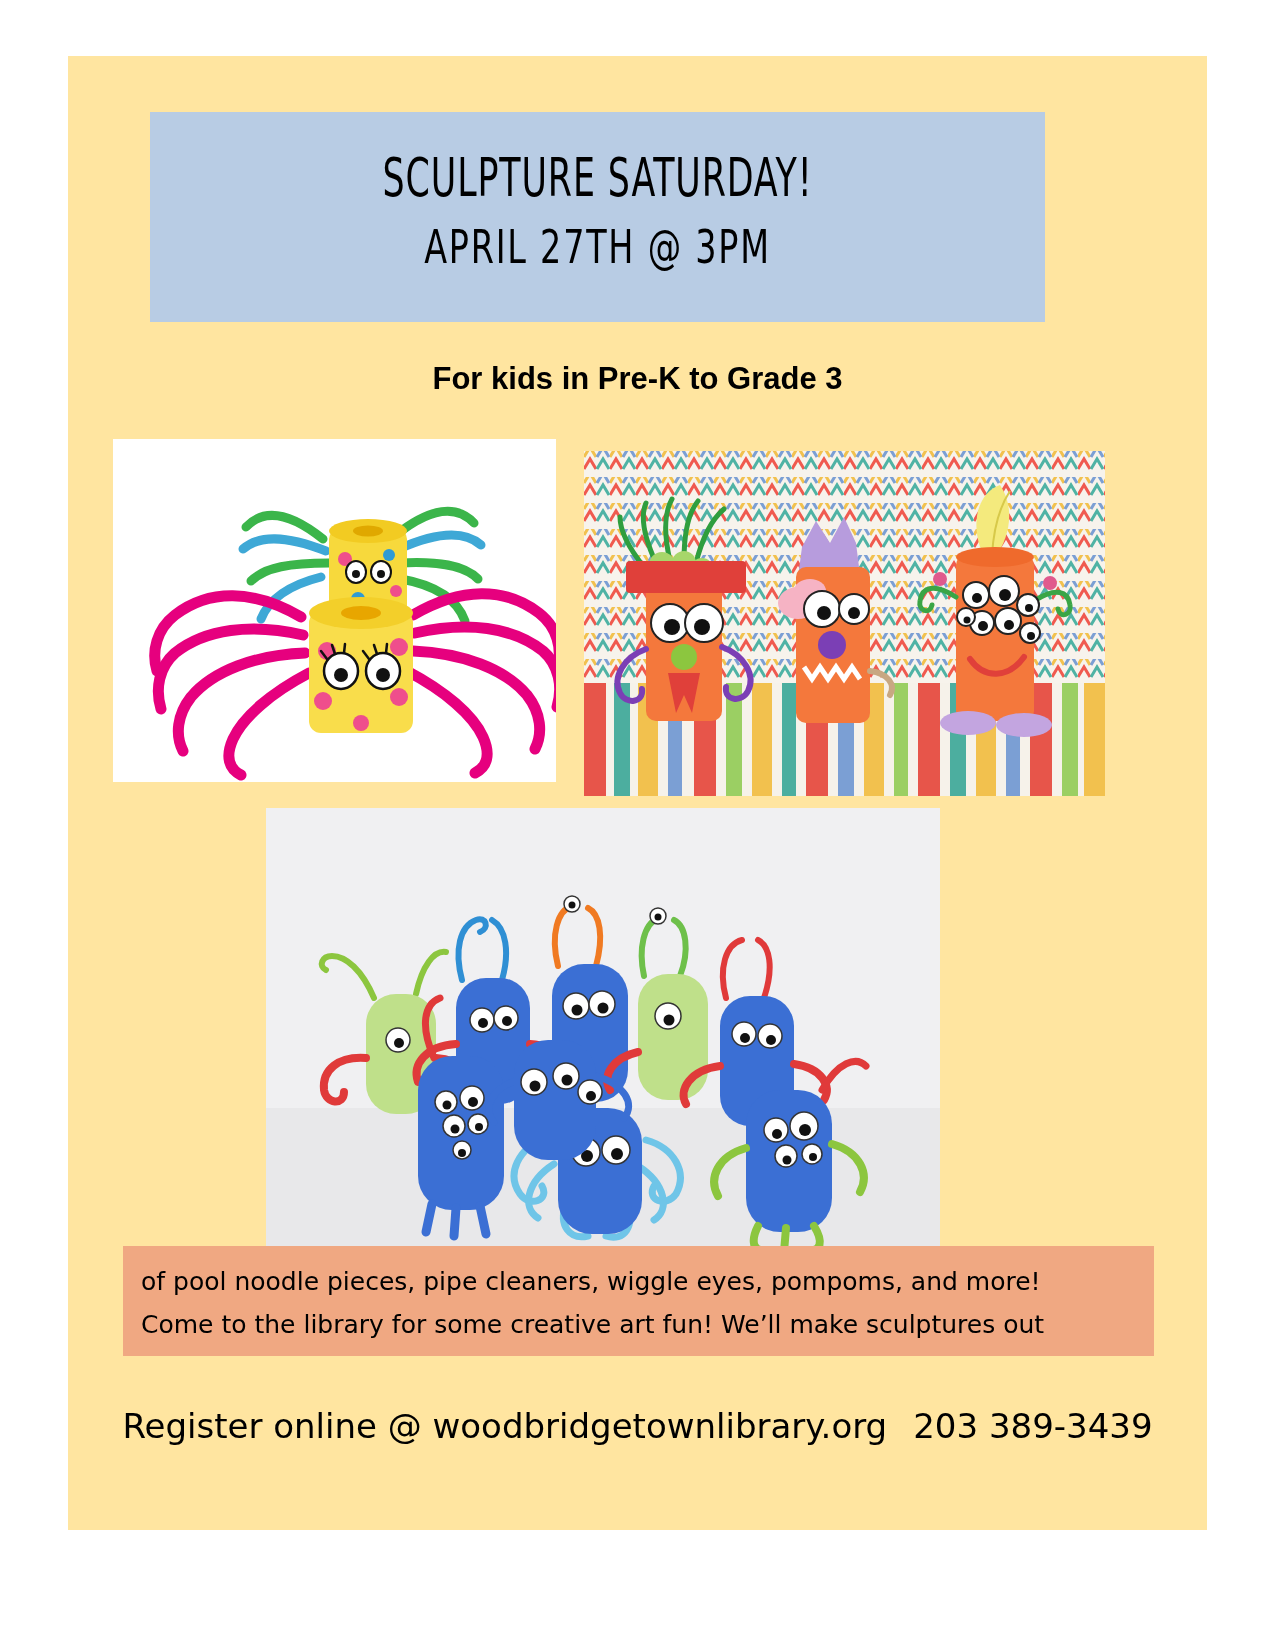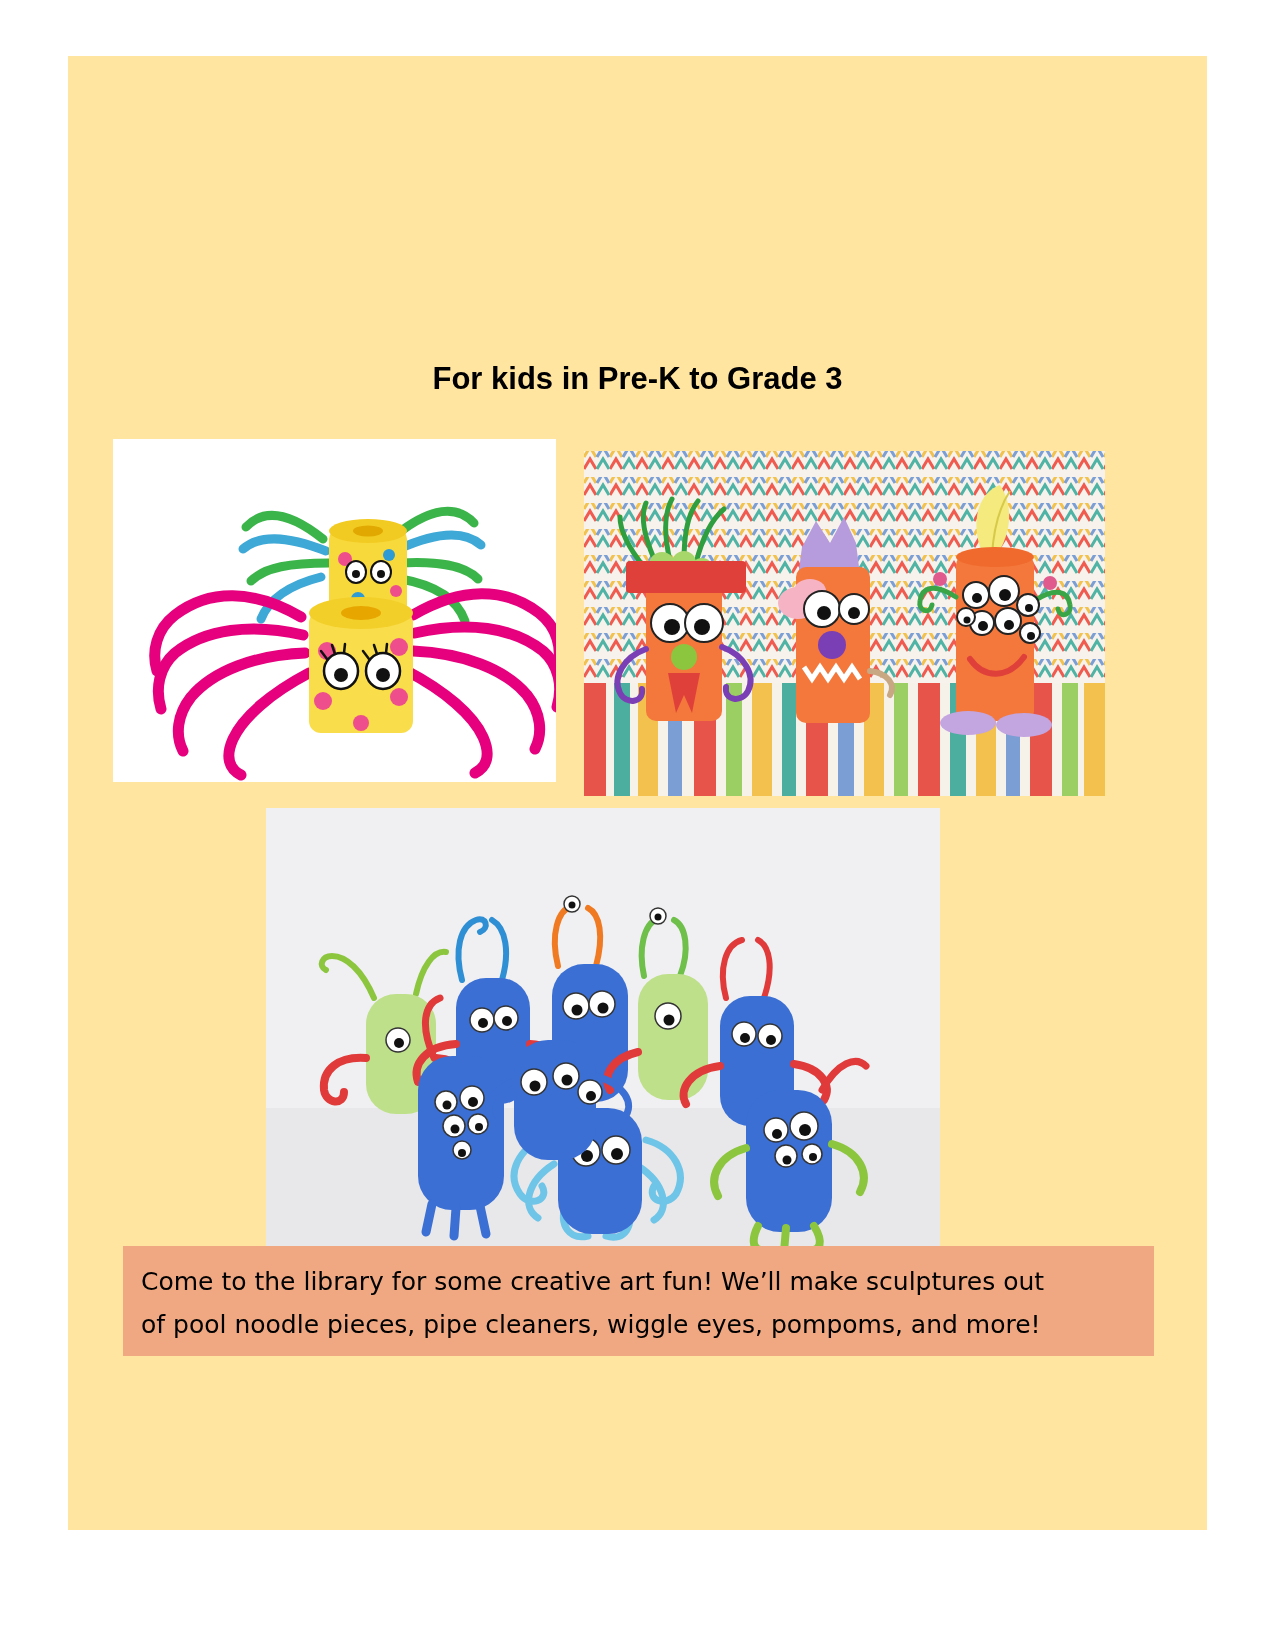--- a/index.html
+++ b/index.html
@@ -131,20 +131,24 @@
   .register .phone { margin-left: 26px; }
   
   svg { display: block; }
 </style>
 </head>
 <body>
 
 <div class="page">
   <div class="flyer">
 
+    <div class="title-banner">
+      <div class="title-main">SCULPTURE SATURDAY!</div>
+      <div class="title-sub">APRIL 27TH  @  3PM</div>
+    </div>
 
     <div class="audience">For kids in Pre-K to Grade 3</div>
 
     <div class="photo photo-1">
       <svg width="443" height="343" viewBox="0 0 443 343">
         <rect x="0" y="0" width="443" height="343" fill="#ffffff"></rect>
 
         <g stroke-width="9" fill="none" stroke-linecap="round">
           <path d="M210 100 C175 72 150 70 133 88" stroke="#3bb54a"></path>
           <path d="M213 112 C172 96 146 96 130 110" stroke="#3ea8d6"></path>
@@ -498,19 +502,22 @@
             <path d="M566 336 C594 344 604 366 594 384"></path>
             <path d="M492 418 C484 434 488 444 498 442"></path>
             <path d="M520 420 L518 444"></path>
             <path d="M548 418 C558 434 554 444 544 442"></path>
           </g>
         </g>
       </svg>
     </div>
 
     <div class="description">
+      <span>of pool noodle pieces, pipe cleaners, wiggle eyes, pompoms, and more!</span>
       <span>Come to the library for some creative art fun!   We’ll make sculptures out</span>
-      <span>of pool noodle pieces, pipe cleaners, wiggle eyes, pompoms, and more!</span>
     </div>
 
+    <div class="register">
+      <span>Register online @ woodbridgetownlibrary.org</span><span class="phone">203 389-3439</span>
+    </div>
 
   </div>
 </div>
 
 </body></html>

